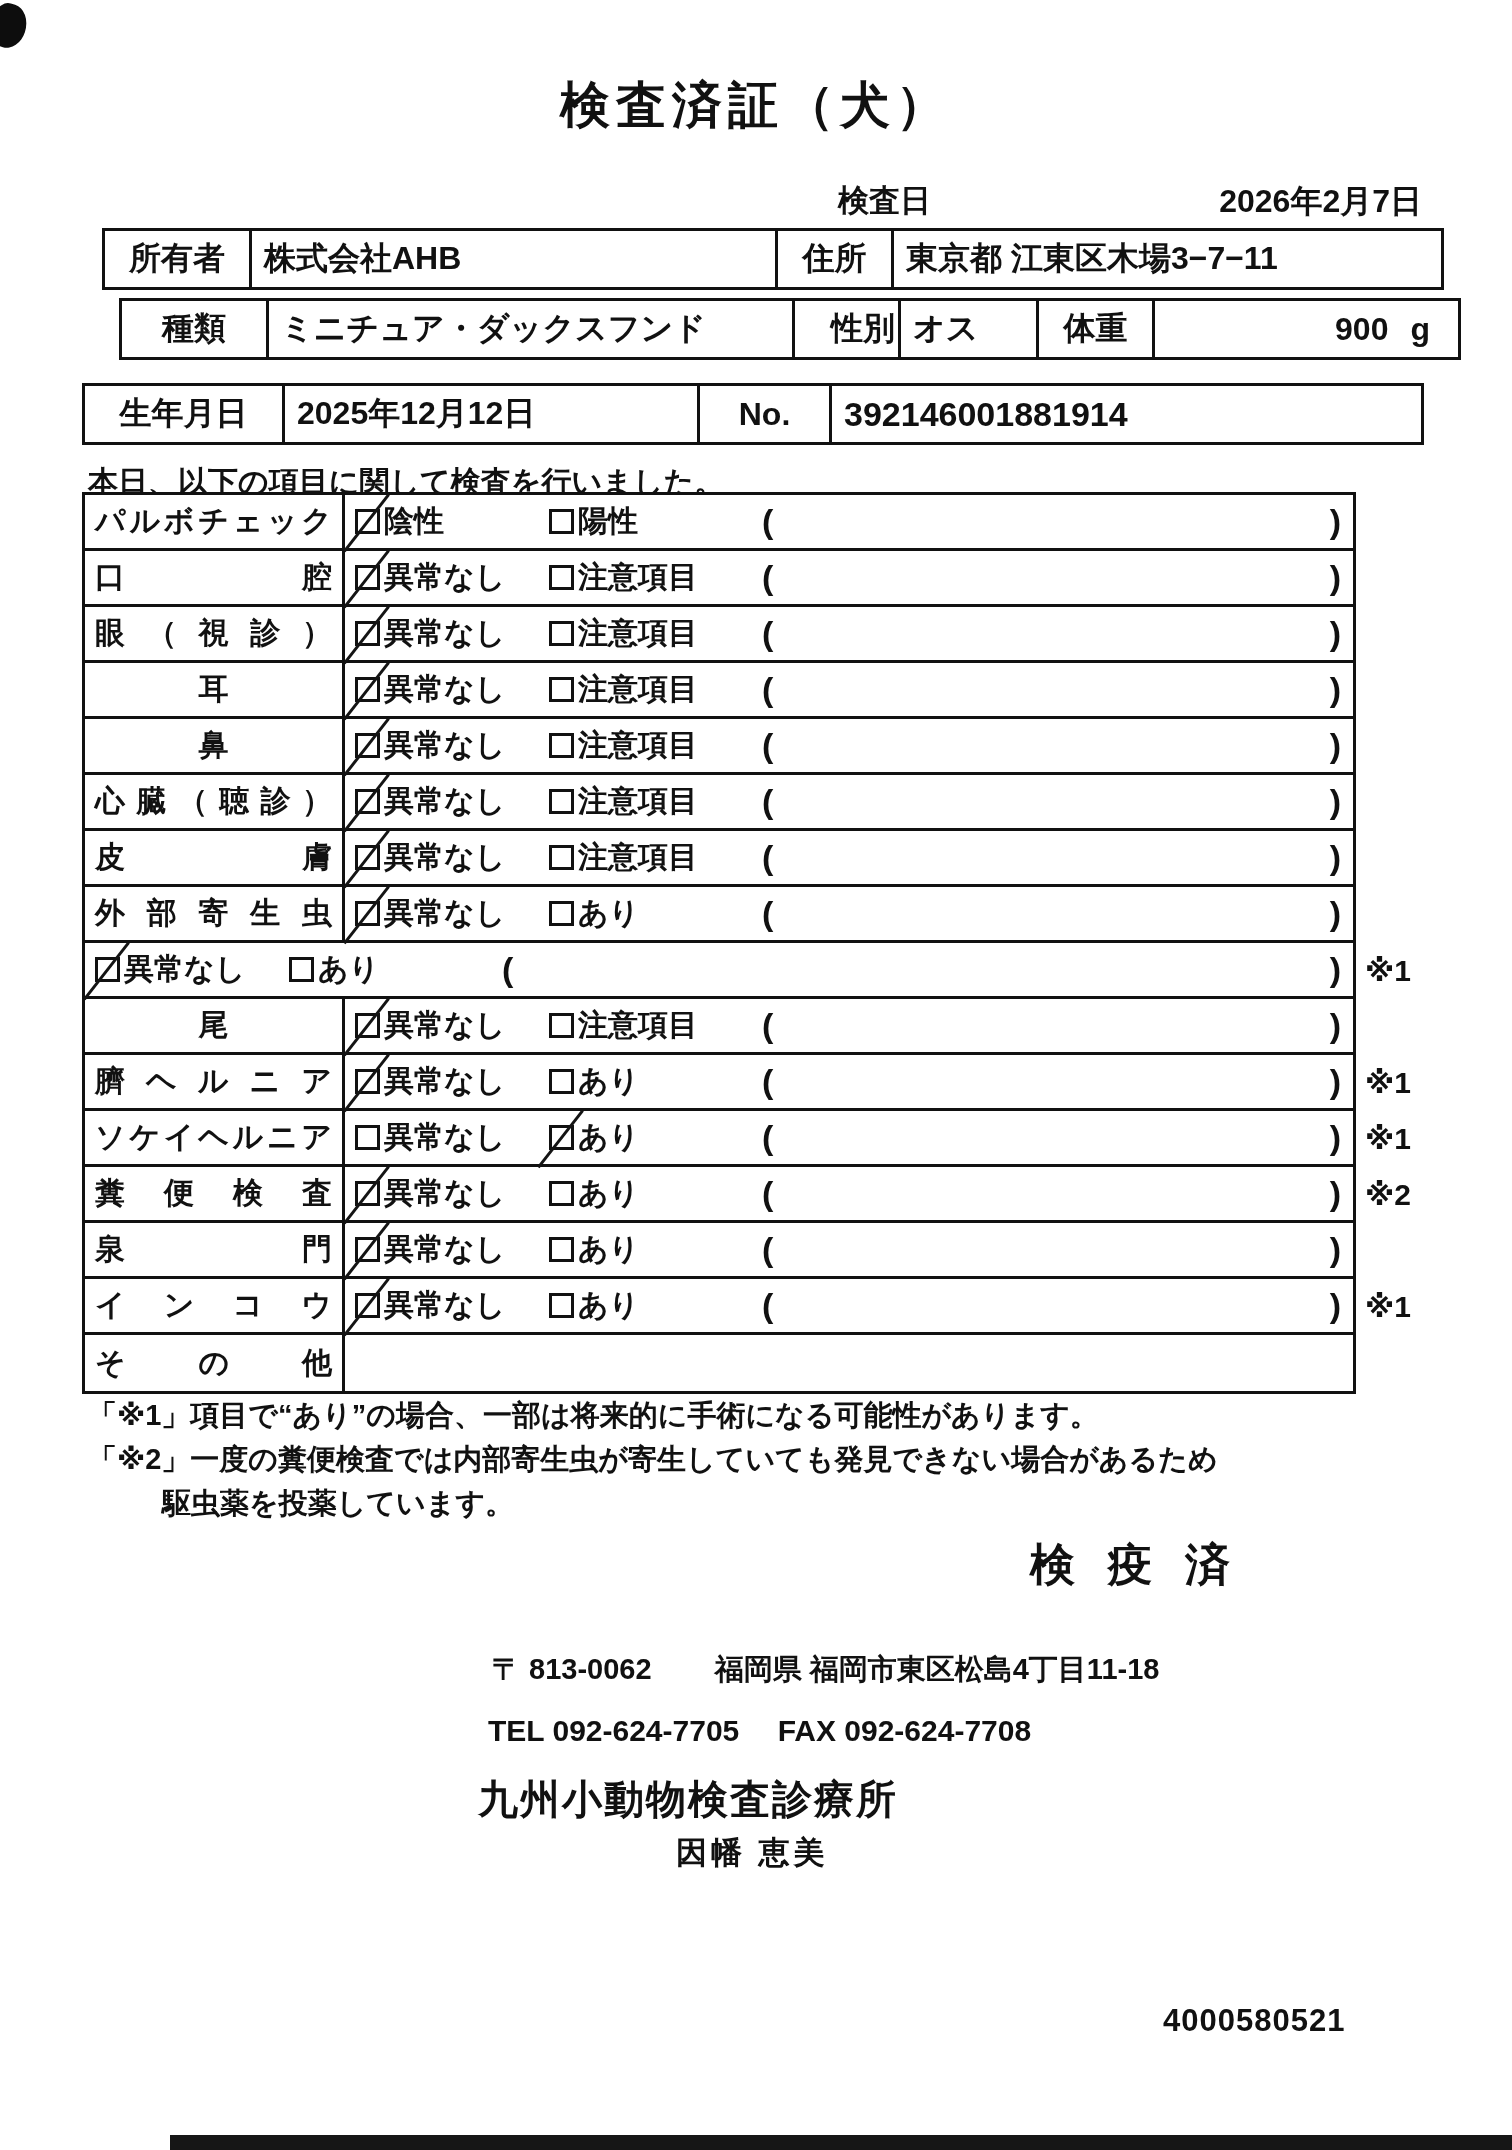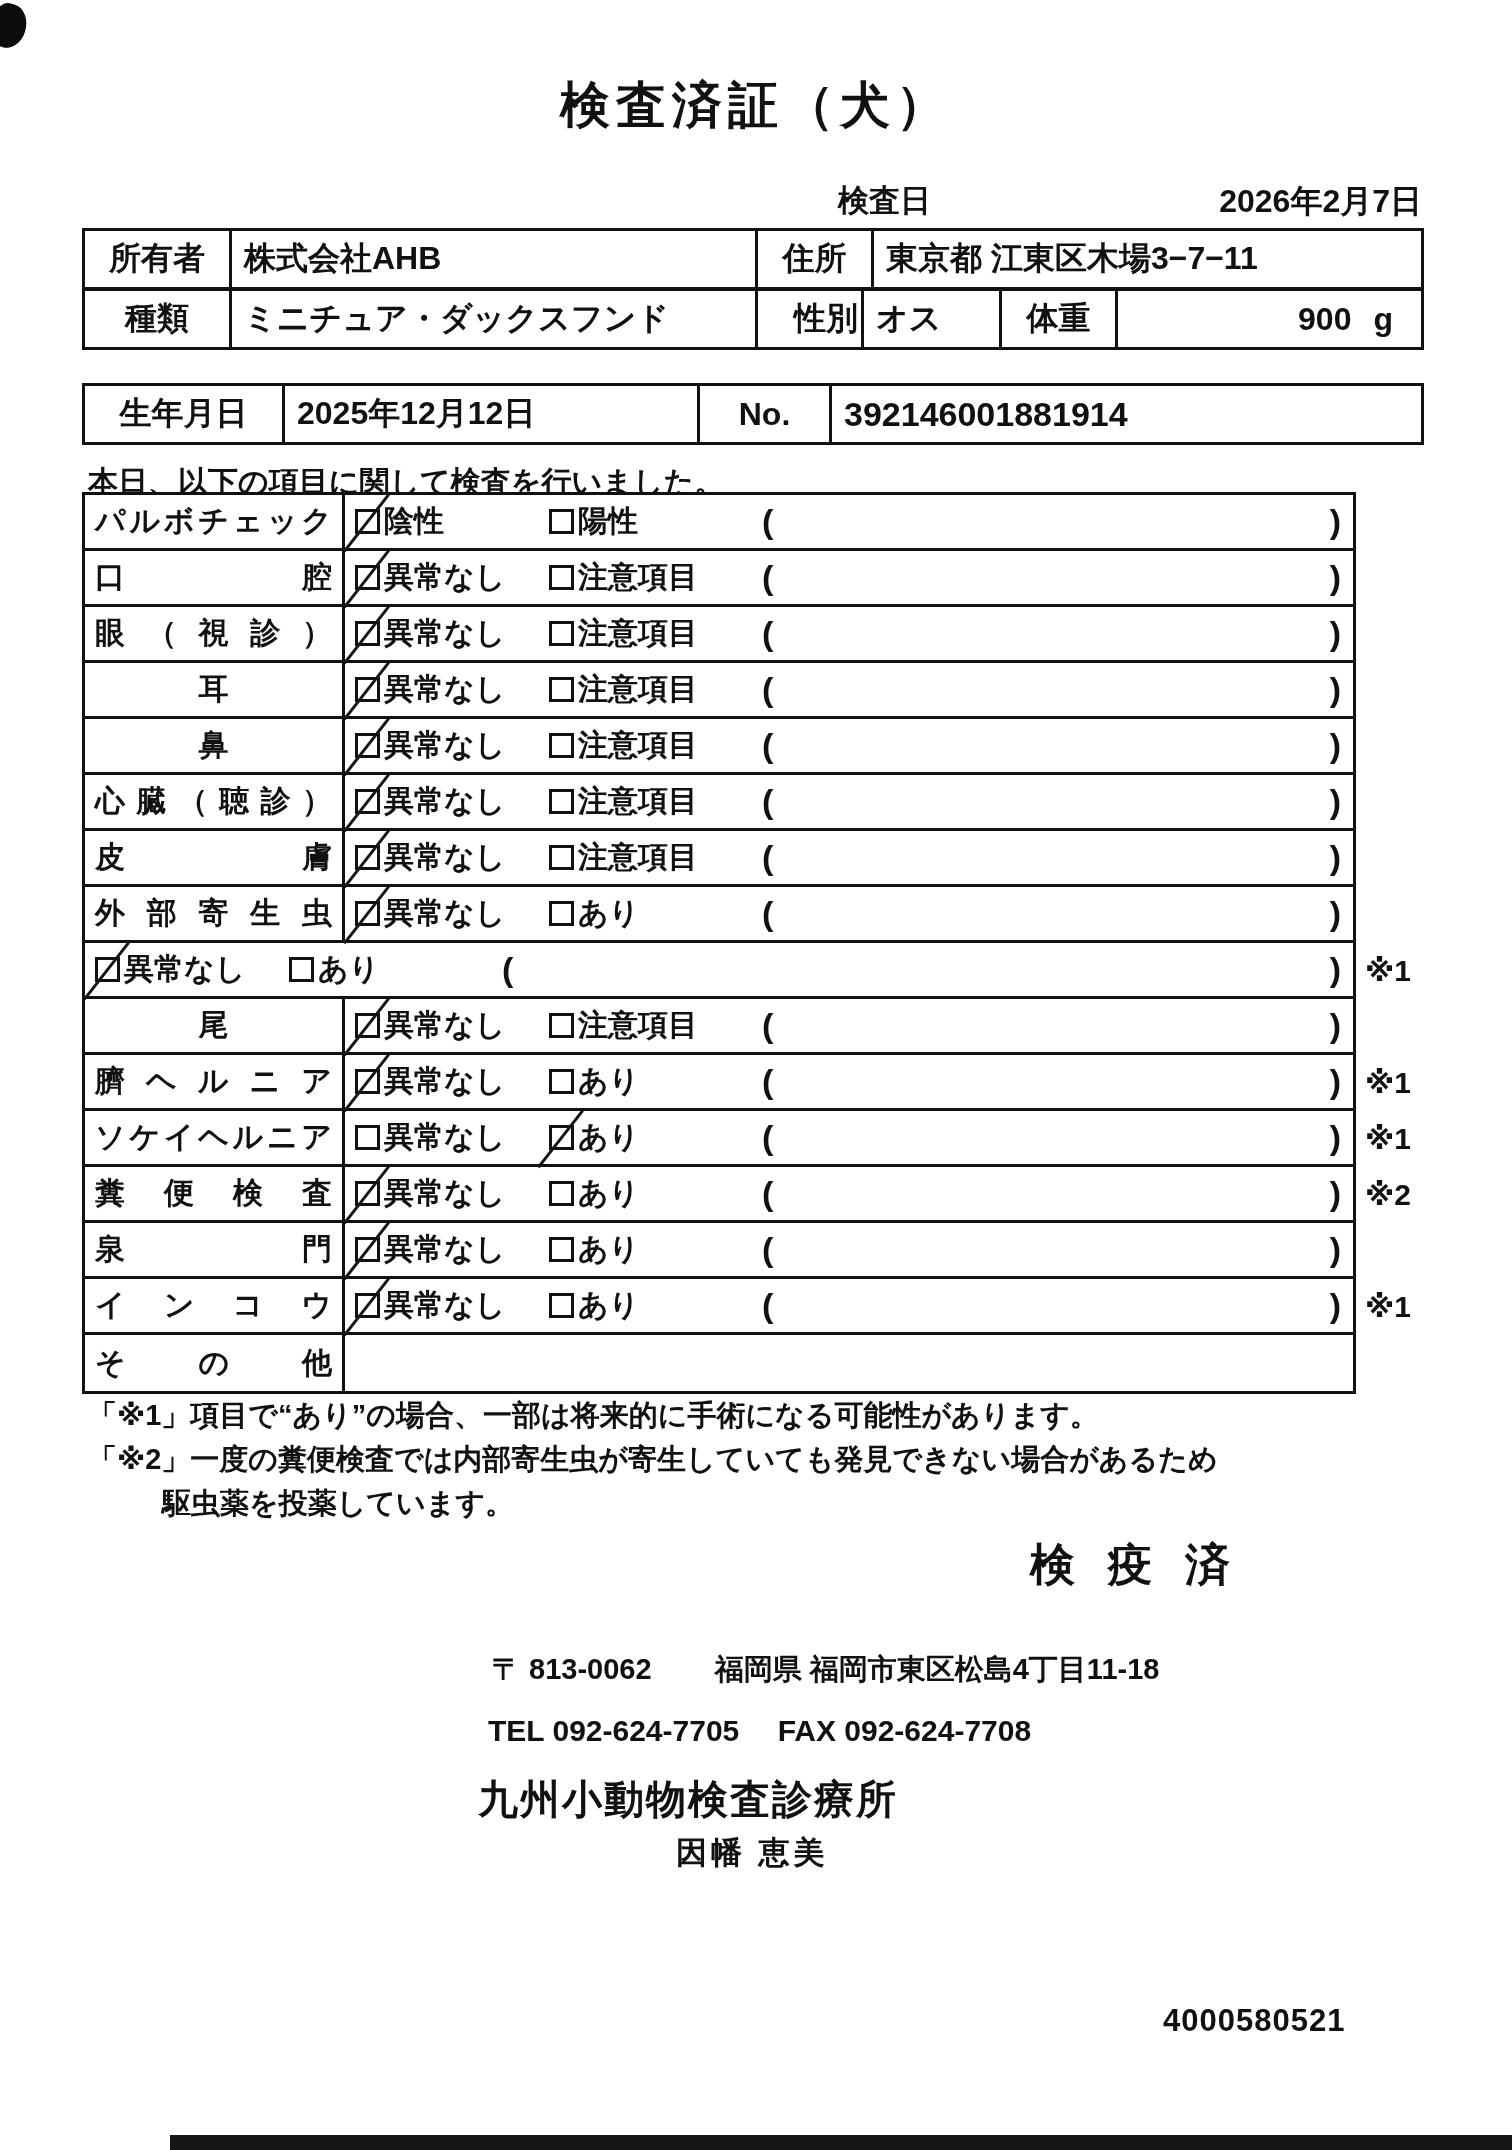--- a/index.html
+++ b/index.html
@@ -14,22 +14,22 @@
   .doc-title{position:absolute;left:0;right:0;top:72px;text-align:center;font-size:50px;font-weight:700;letter-spacing:6px;}
   .exam-date-label{position:absolute;left:838px;top:180px;font-size:31px;font-weight:600;}
   .exam-date-value{position:absolute;right:90px;top:180px;font-size:32px;font-weight:600;}
 
   
   .hrow{position:absolute;left:82px;width:1342px;height:62px;display:flex;border:3px solid #111;box-sizing:border-box;background:#fff;}
   .hcell{box-sizing:border-box;display:flex;align-items:center;font-size:32px;font-weight:600;padding:0 12px;overflow:hidden;white-space:nowrap;}
   .hcell.lab{justify-content:center;border-right:3px solid #111;}
   .hcell.val{border-right:3px solid #111;}
   .hcell:last-child{border-right:none;}
-  #owner-row{top:228px;}
-  #species-row{top:288px;}
+  #owner-row{top:228px;margin-left:20px;}
+  #species-row{top:298px;margin-left:37px;}
   #birth-row{top:383px;}
   .w-ownerlab{width:147px;}  .w-ownerval{width:526px;}
   .w-addrlab{width:116px;}   .w-addrval{flex:1;}
   .w-specieslab{width:147px;}.w-speciesval{width:526px;}
   .w-sexlab{width:106px;padding-left:45px;}    .w-sexval{width:138px;}
   .w-weightlab{width:116px;} .w-weightval{flex:1;justify-content:flex-end;gap:22px;padding-right:28px;}
   .w-birthlab{width:200px;}  .w-birthval{width:415px;}
   .w-nolab{width:132px;}     .w-noval{flex:1;font-size:34px;}
 
   .intro-line{position:absolute;left:88px;top:462px;font-size:30px;font-weight:600;}

